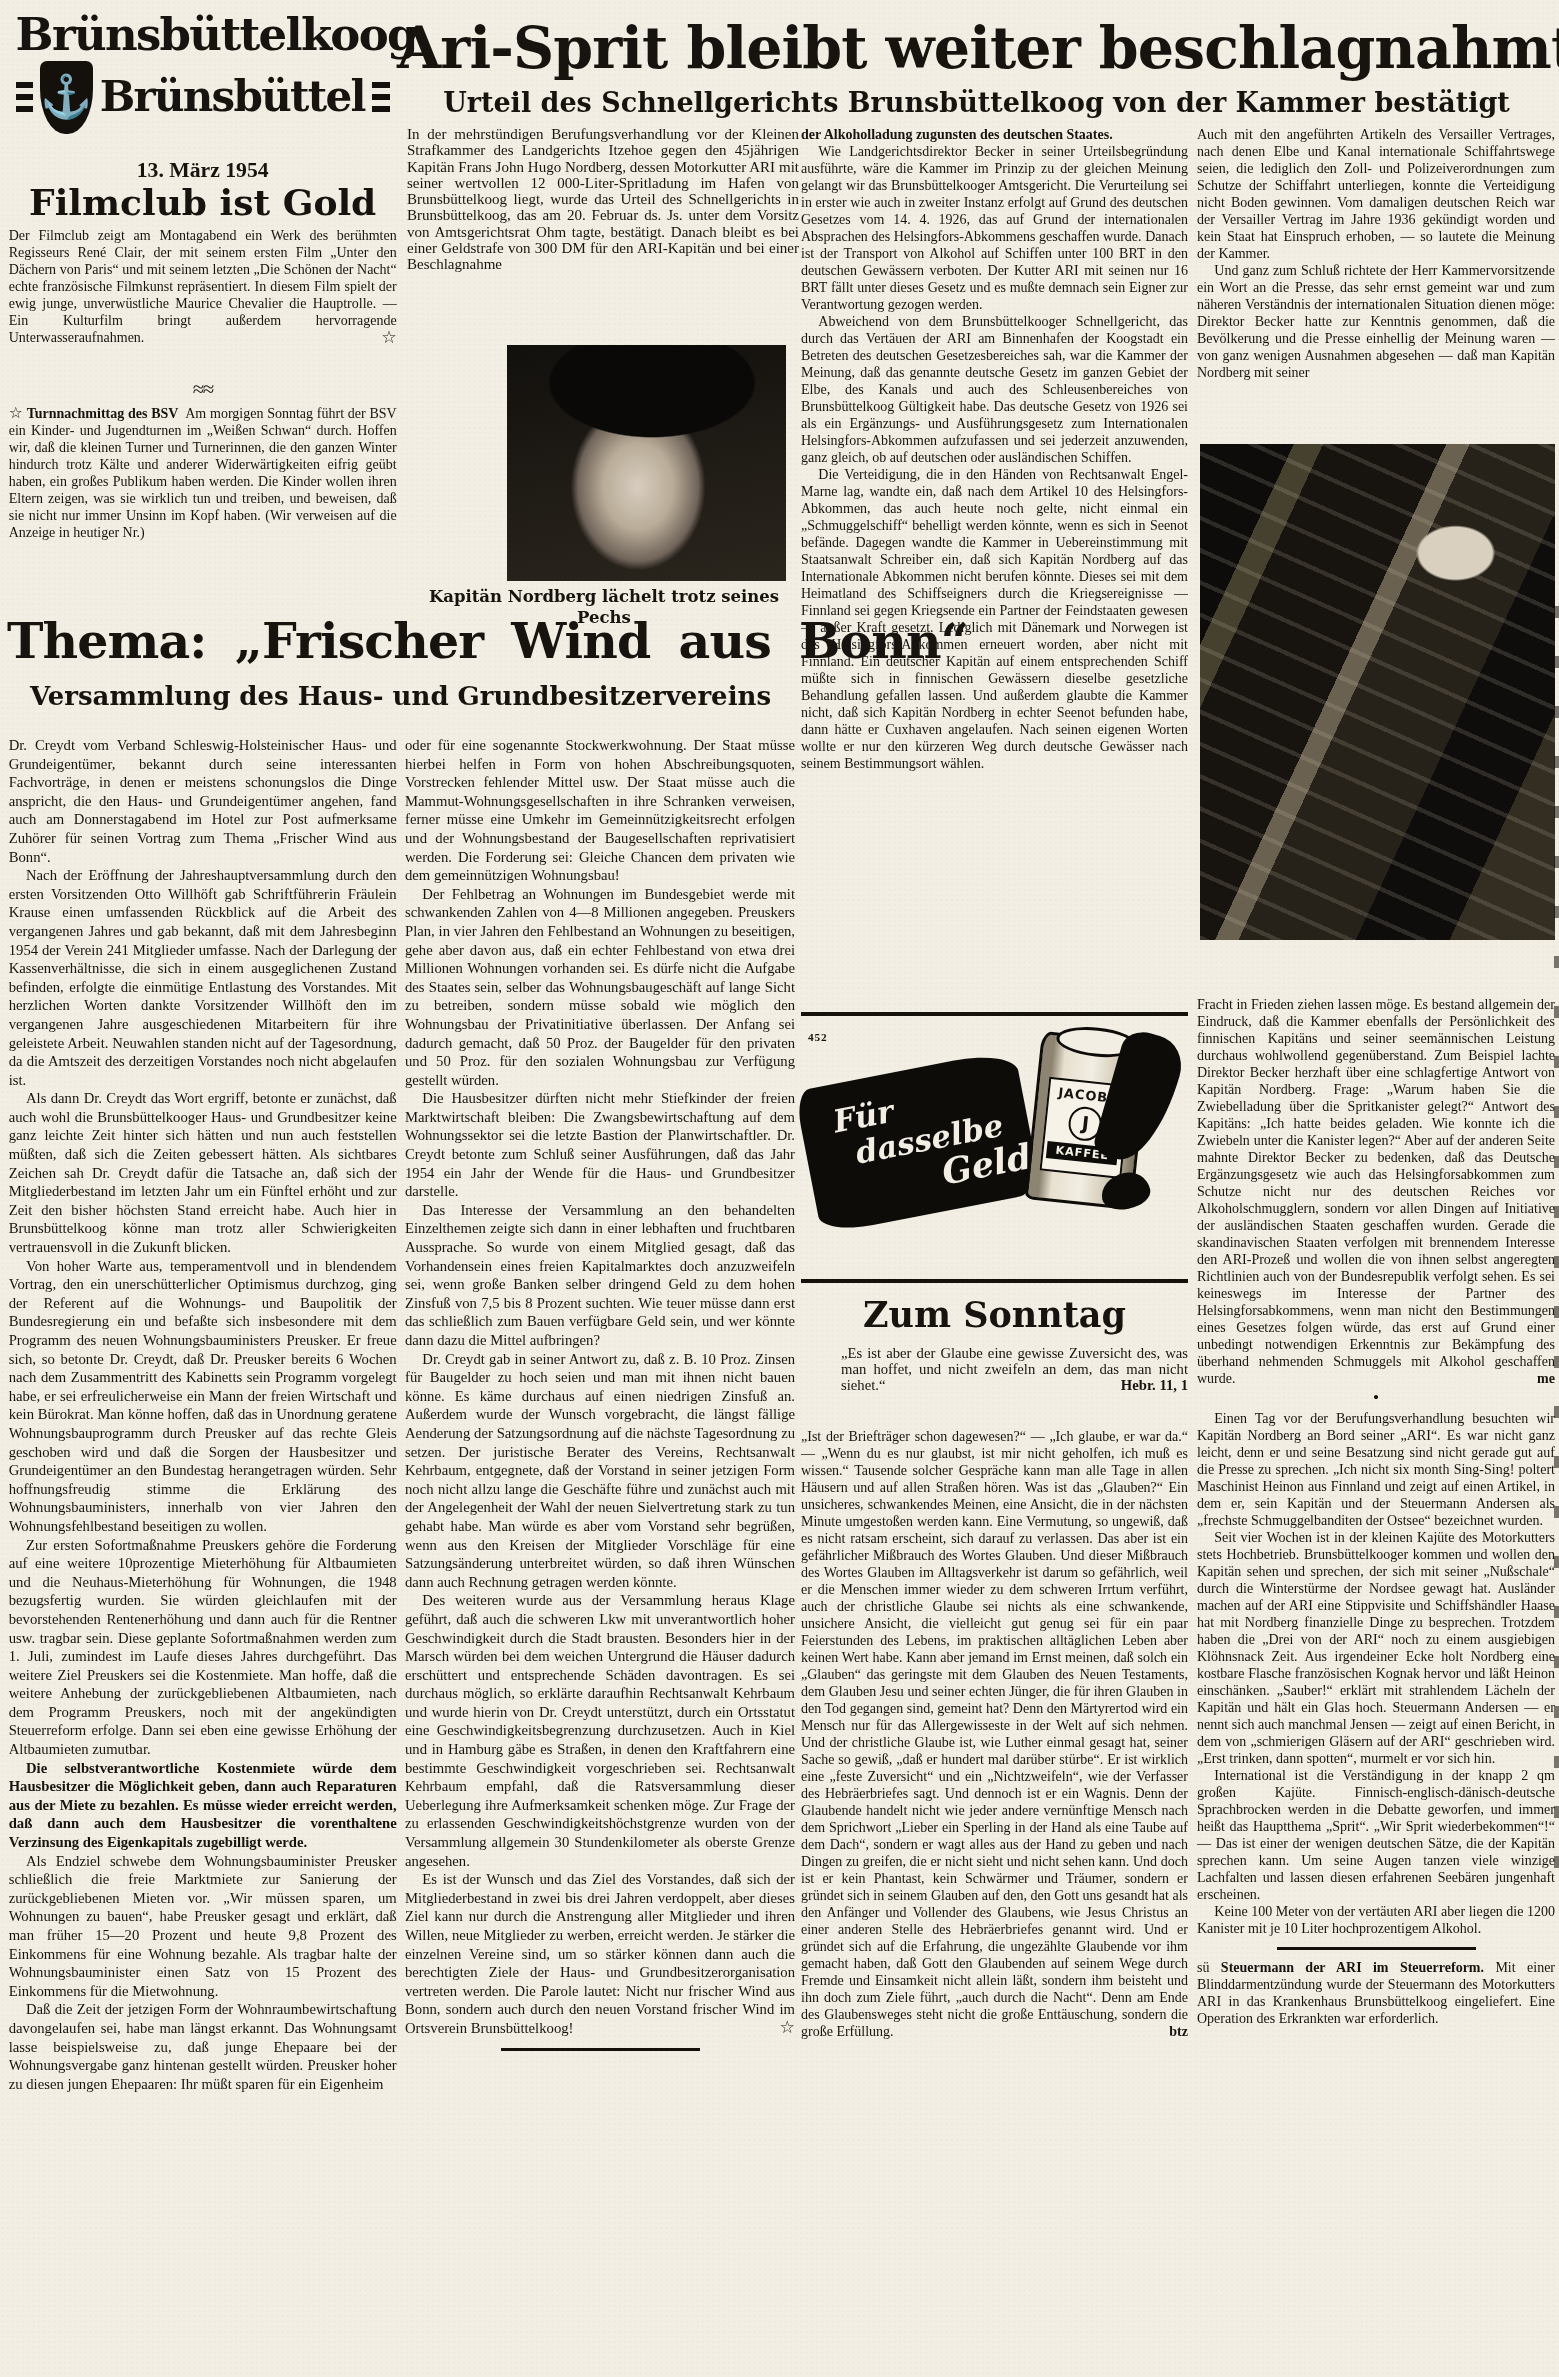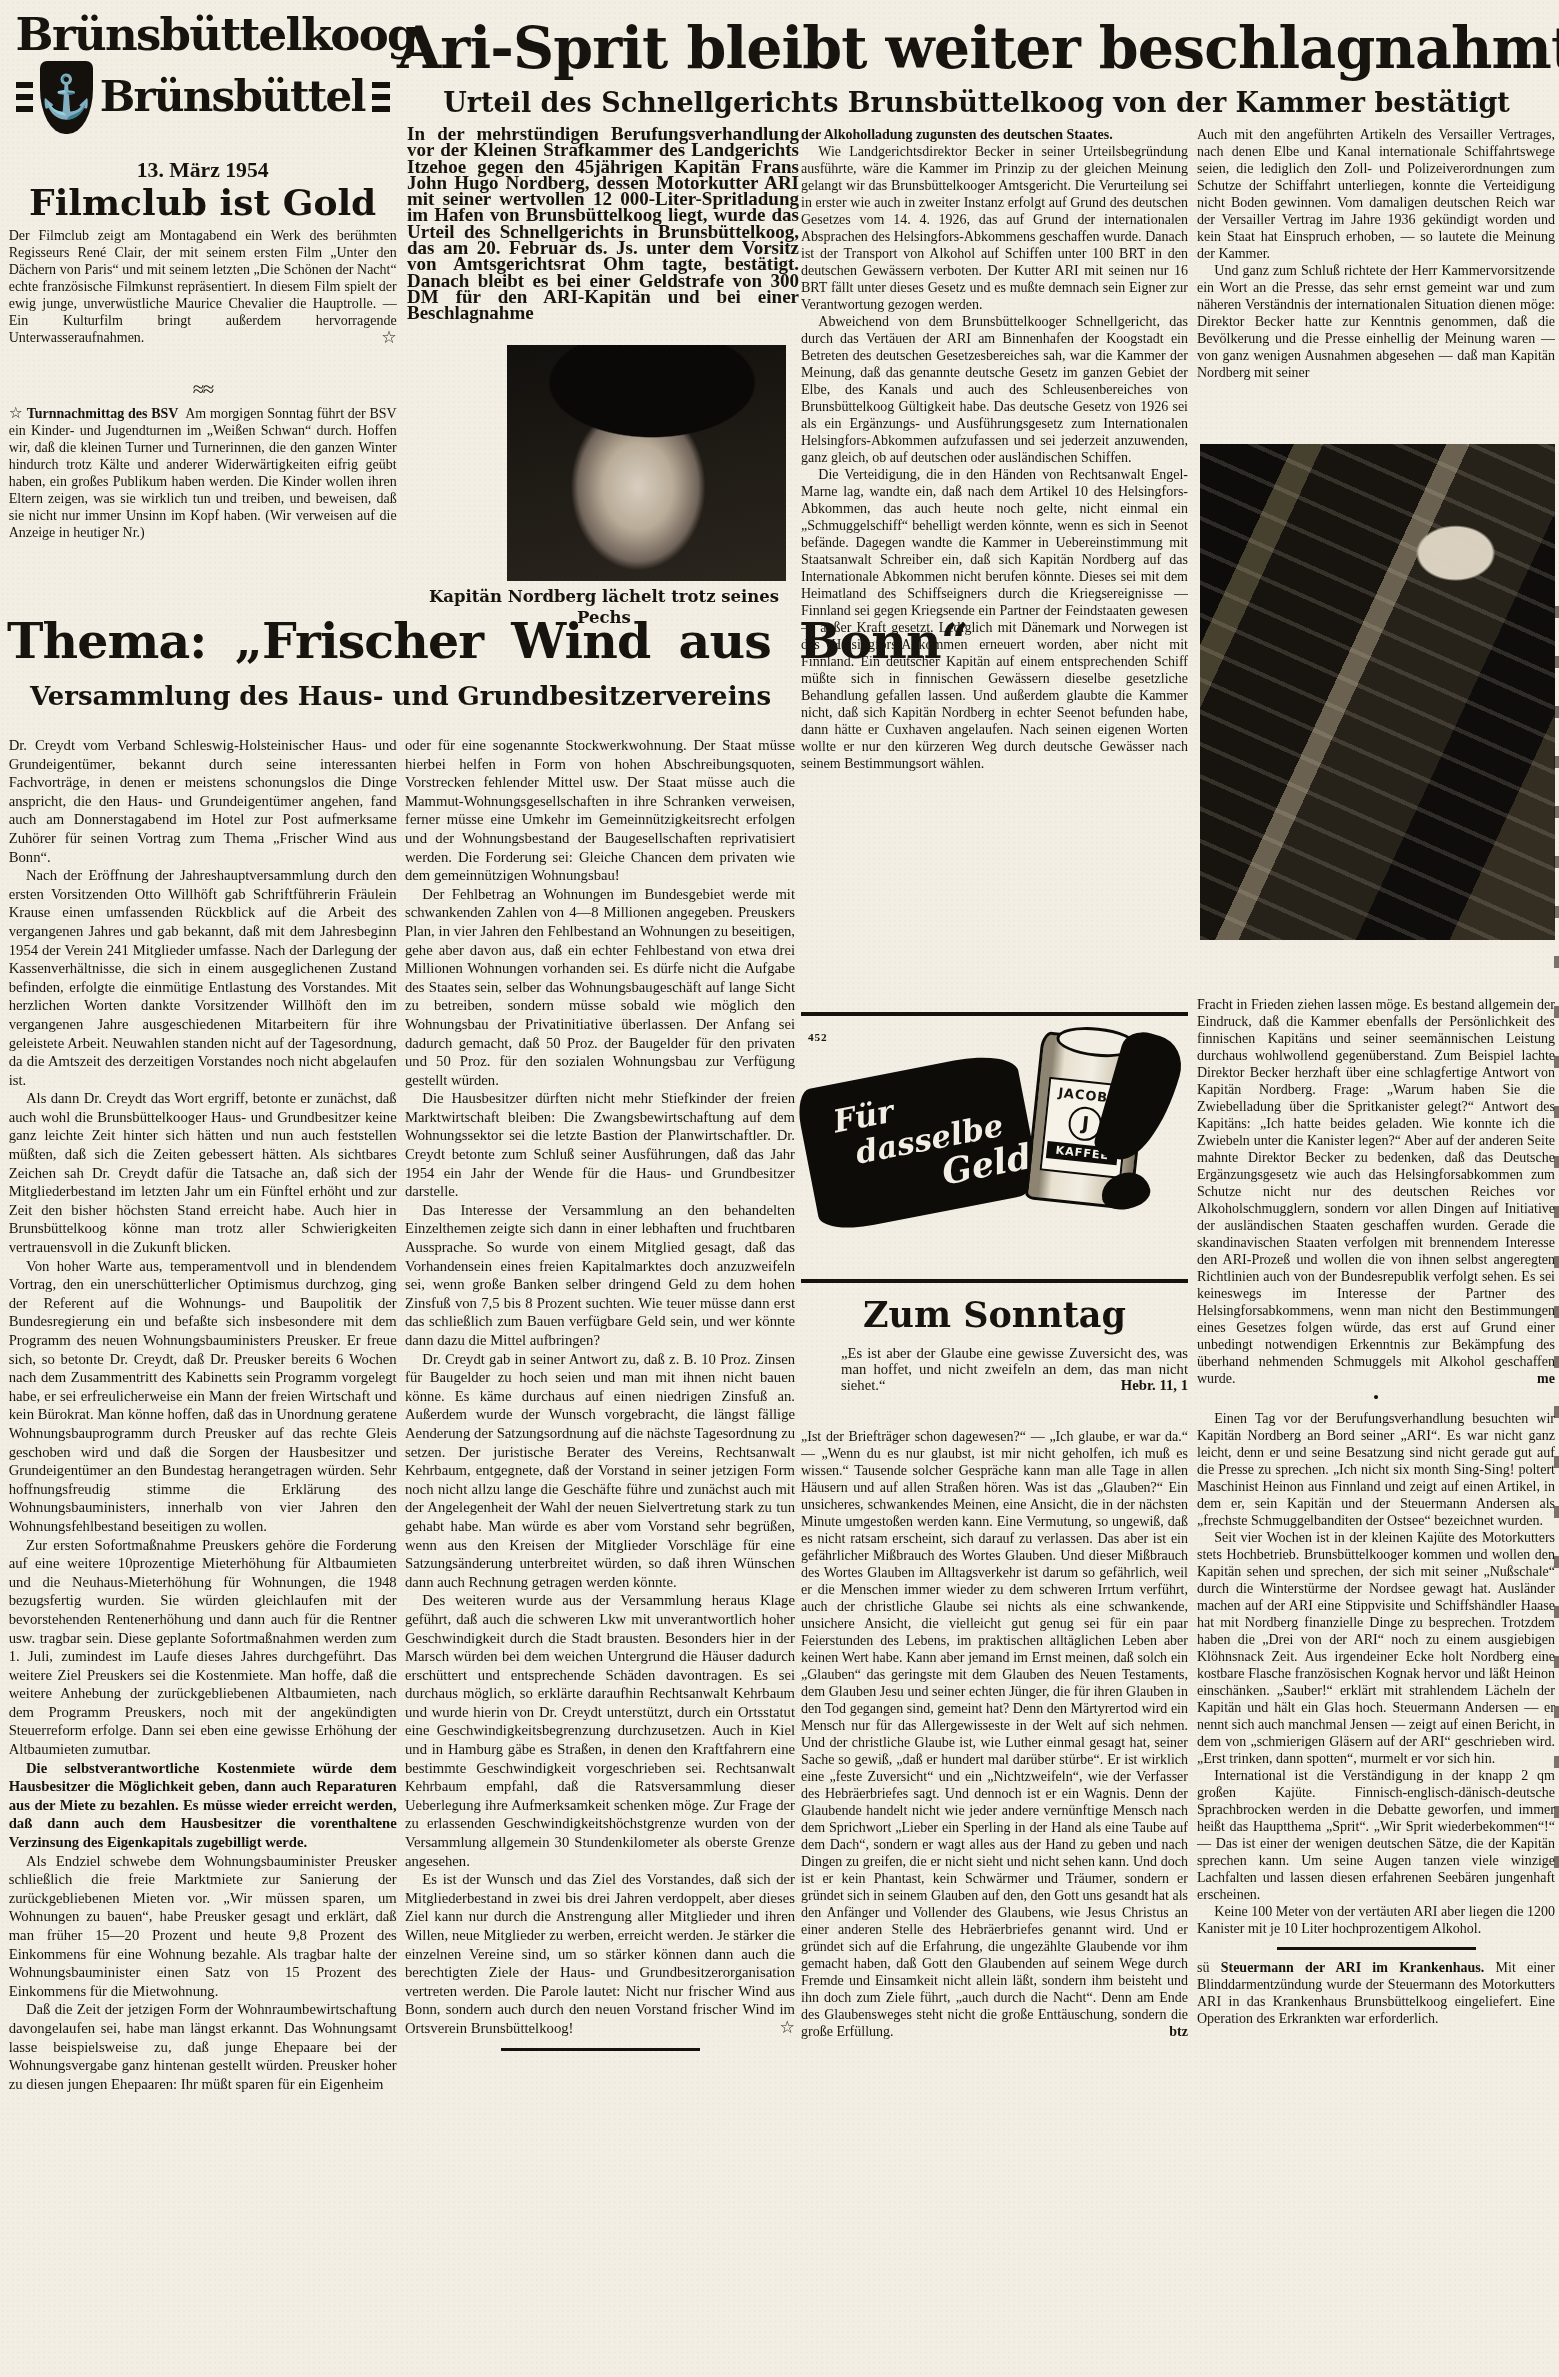--- a/index.html
+++ b/index.html
@@ -29,21 +29,21 @@
   .thema-sub{left:7px;top:681px;width:787px;text-align:center;font-family:"DejaVu Serif",serif;font-weight:bold;font-size:26px;}
   .zs-title{left:801px;top:1294px;width:387px;text-align:center;font-family:"DejaVu Serif",serif;font-weight:bold;font-size:35px;}
   
   .col{overflow:hidden;text-align:justify;font-size:14px;line-height:17px;}
   .col p{margin:0;text-indent:17.3px;}
   .col p.ni{text-indent:0;}
   .b{font-weight:bold;}
   .film-body{left:8.7px;top:227px;width:388px;height:156px;}
   .divider{left:8.7px;top:379px;width:388px;text-align:center;font-size:21px;letter-spacing:-1.7px;line-height:1;}
   .bsv{left:8.7px;top:404px;width:388px;height:211px;}
-  .lead{left:407px;top:126px;width:392px;height:211px;font-weight:bold;font-size:19px;line-height:16.3px;}
+  .lead{left:407px;top:126px;width:392px;height:211px;font-weight:normal;font-size:15px;line-height:16.3px;}
   .c3{left:801px;top:126px;width:387px;height:884px;}
   .c4{left:1197px;top:126px;width:358px;height:315px;}
   .c4b{left:1197px;top:996px;width:358px;height:1381px;}
   .zs-verse{left:801px;top:1345px;width:387px;height:80px;font-size:14.7px;line-height:16px;padding-left:40px;box-sizing:border-box;text-align:justify;}
   .zs-body{left:801px;top:1428px;width:387px;height:950px;}
   .t1{left:8.7px;top:736px;width:388px;height:1641px;font-size:14.7px;line-height:18.6px;}
   .t2{left:405px;top:736px;width:390px;height:1641px;font-size:14.7px;line-height:18.6px;}
   .cap{font-family:"DejaVu Serif",serif;font-weight:bold;font-size:16.5px;line-height:21px;text-align:center;}
   .cap1{left:411px;top:586px;width:386px;}
   .cap2{left:1196px;top:950px;width:361px;}
@@ -148,21 +148,21 @@
   <div class="abs photo photo2"></div>
 
   <div class="abs col c4b">
     <p class="ni"><span>Fracht in Frieden ziehen lassen möge. Es bestand allgemein der Eindruck, daß die Kammer ebenfalls der Persönlichkeit des finnischen Kapitäns und seiner seemännischen Leistung durchaus wohlwollend gegenüberstand. Zum Beispiel lachte Direktor Becker herzhaft über eine schlagfertige Antwort von Kapitän Nordberg. Frage: „Warum haben Sie die Zwiebelladung über die Spritkanister gelegt?“ Antwort des Kapitäns: „Ich hatte beides geladen. Wie konnte ich die Zwiebeln unter die Kanister legen?“ Aber auf der anderen Seite mahnte Direktor Becker zu bedenken, daß das Deutsche Ergänzungsgesetz wie auch das Helsingforsabkommen zum Schutze nicht nur des deutschen Reiches vor Alkoholschmugglern, sondern vor allen Dingen auf Initiative der ausländischen Staaten geschaffen wurden. Gerade die skandinavischen Staaten verfolgen mit brennendem Interesse den ARI-Prozeß und wollen die von ihnen selbst angeregten Richtlinien auch von der Bundesrepublik verfolgt sehen. Es sei keineswegs im Interesse der Partner des Helsingforsabkommens, wenn man nicht den Bestimmungen eines Gesetzes folgen würde, das erst auf Grund einer unbedingt notwendigen Erkenntnis zur Bekämpfung des überhand nehmenden Schmuggels mit Alkohol geschaffen wurde.</span> <span class="sig">me</span></p>
     <p class="sep-dot">•</p>
     <p>Einen Tag vor der Berufungsverhandlung besuchten wir Kapitän Nordberg an Bord seiner „ARI“. Es war nicht ganz leicht, denn er und seine Besatzung sind nicht gerade gut auf die Presse zu sprechen. „Ich nicht six month Sing-Sing! poltert Maschinist Heinon aus Finnland und zeigt auf einen Artikel, in dem er, sein Kapitän und der Steuermann Andersen als „frechste Schmuggelbanditen der Ostsee“ bezeichnet wurden.</p>
     <p>Seit vier Wochen ist in der kleinen Kajüte des Motorkutters stets Hochbetrieb. Brunsbüttelkooger kommen und wollen den Kapitän sehen und sprechen, der sich mit seiner „Nußschale“ durch die Winterstürme der Nordsee gewagt hat. Ausländer machen auf der ARI eine Stippvisite und Schiffshändler Haase hat mit Nordberg finanzielle Dinge zu besprechen. Trotzdem haben die „Drei von der ARI“ noch zu einem ausgiebigen Klöhnsnack Zeit. Aus irgendeiner Ecke holt Nordberg eine kostbare Flasche französischen Kognak hervor und läßt Heinon einschänken. „Sauber!“ erklärt mit strahlendem Lächeln der Kapitän und hält ein Glas hoch. Steuermann Andersen — er nennt sich auch manchmal Jensen — zeigt auf einen Bericht, in dem von „schmierigen Gläsern auf der ARI“ geschrieben wird. „Erst trinken, dann spotten“, murmelt er vor sich hin.</p>
     <p>International ist die Verständigung in der knapp 2 qm großen Kajüte. Finnisch-englisch-dänisch-deutsche Sprachbrocken werden in die Debatte geworfen, und immer heißt das Hauptthema „Sprit“. „Wir Sprit wiederbekommen“!“ — Das ist einer der wenigen deutschen Sätze, die der Kapitän sprechen kann. Um seine Augen tanzen viele winzige Lachfalten und lassen diesen erfahrenen Seebären jungenhaft erscheinen.</p>
     <p>Keine 100 Meter von der vertäuten ARI aber liegen die 1200 Kanister mit je 10 Liter hochprozentigem Alkohol.</p>
     <div class="endrule"></div>
-    <p class="ni"><span>sü</span> <span class="b">Steuermann der ARI im Krankenhaus.</span> <span>Mit einer Blinddarmentzündung wurde der Steuermann des Motorkutters ARI in das Krankenhaus Brunsbüttelkoog eingeliefert. Eine Operation des Erkrankten war erforderlich.</span></p>
+    <p class="ni"><span>sü</span> <span class="b">Steuermann der ARI im Steuerreform.</span> <span>Mit einer Blinddarmentzündung wurde der Steuermann des Motorkutters ARI in das Krankenhaus Brunsbüttelkoog eingeliefert. Eine Operation des Erkrankten war erforderlich.</span></p>
   </div>
 
   <div class="abs rule r1"></div>
 
   <div class="abs ad">
     <div class="ad-num">452</div>
     <div class="brush">
       <span class="l1">Für</span>
       <span class="l2">dasselbe</span>
       <span class="l3">Geld</span>

